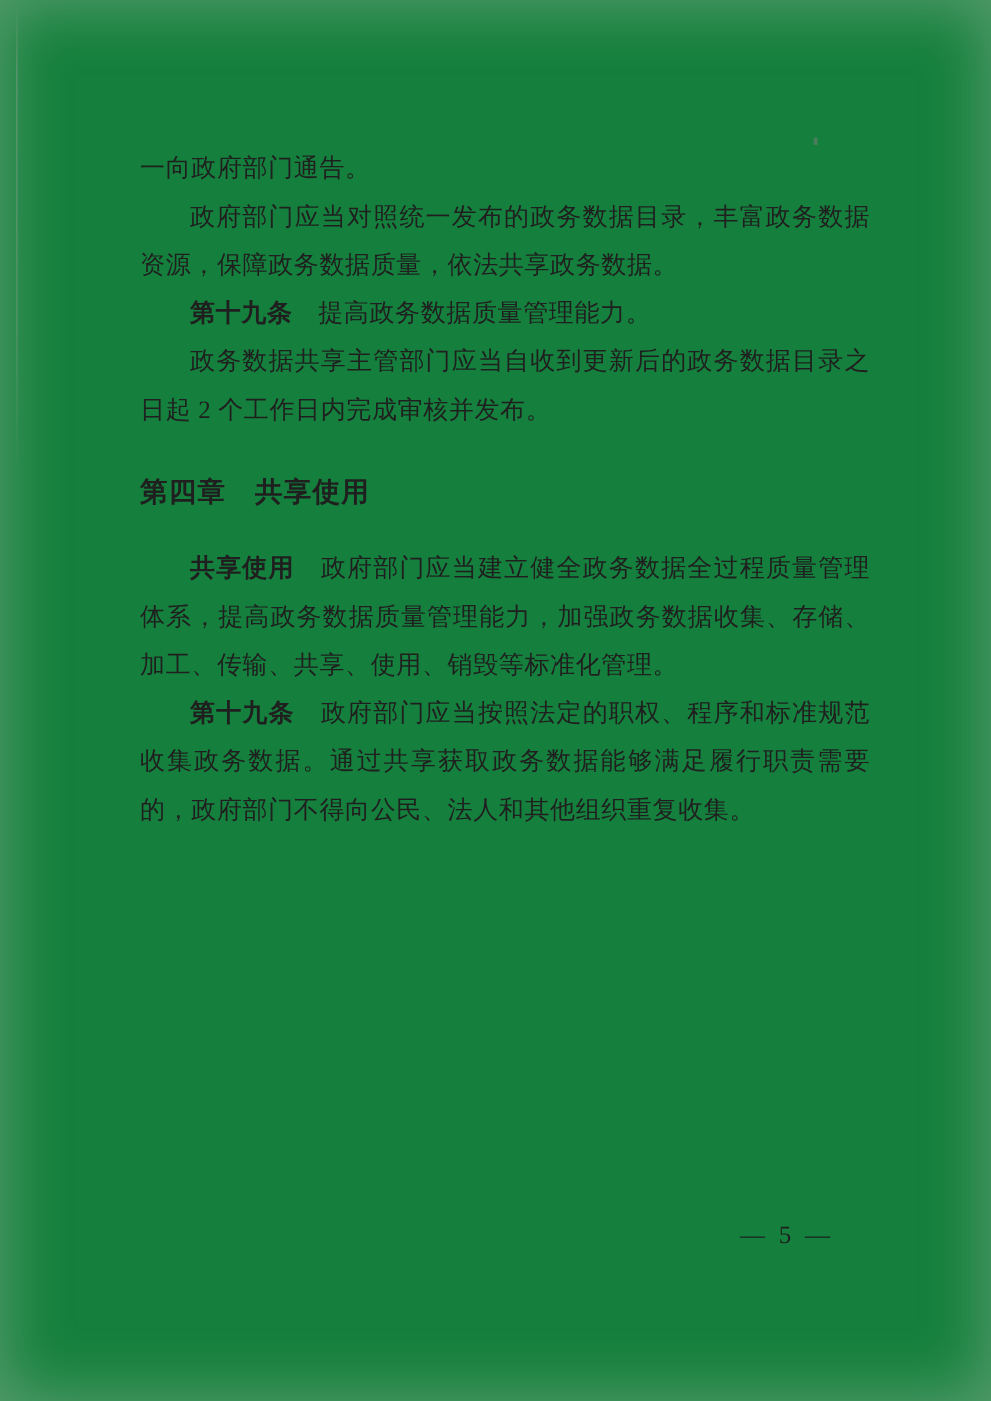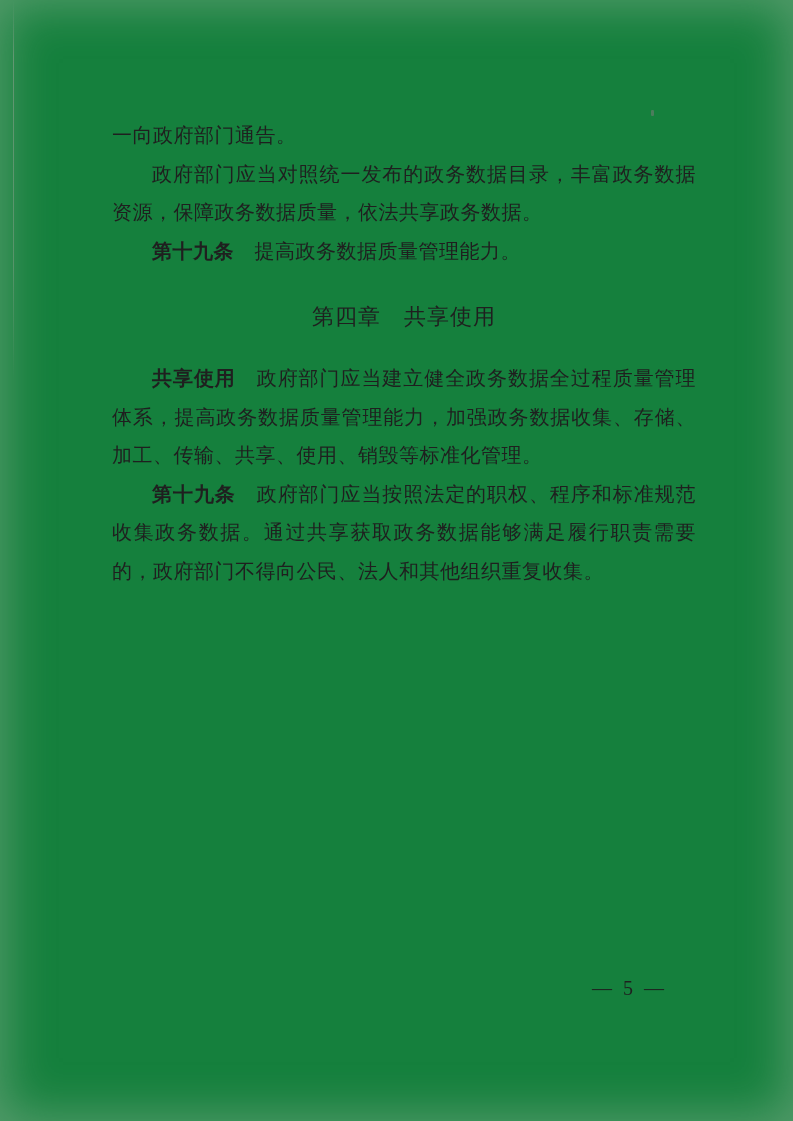--- a/index.html
+++ b/index.html
@@ -60,23 +60,23 @@
   }
   .para.ind {
     text-indent: 2em;
   }
   .lead {
     font-weight: bold;
   }
   .chapter {
     margin: 26px 0 21px 0;
     font-size: 22px;
-    font-weight: normal;
+    font-weight: bold;
     line-height: 42px;
-    text-align: center;
+    text-align: left;
     letter-spacing: 1px;
   }
   .page-number {
     position: absolute;
     top: 973px;
     right: 126px;
     font-size: 20px;
     line-height: 30px;
     letter-spacing: 3px;
     color: #1f1f1f;
@@ -93,20 +93,21 @@
 
   <main class="doc-body">
 
     <p class="para">一向政府部门通告。</p>
 
     <p class="para ind">政府部门应当对照统一发布的政务数据目录，丰富政务数据资源，保障政务数据质量，依法共享政务数据。</p>
 
     <p class="para ind"><b class="lead">第十九条</b><span>　提高政务数据质量管理能力。</span></p>
 
 
+    <p class="para ind">政务数据共享主管部门应当自收到更新后的政务数据目录之日起 2 个工作日内完成审核并发布。</p>
 
     <h2 class="chapter">第四章　共享使用</h2>
 
     <p class="para ind"><b class="lead">共享使用</b><span>　政府部门应当建立健全政务数据全过程质量管理体系，提高政务数据质量管理能力，加强政务数据收集、存储、加工、传输、共享、使用、销毁等标准化管理。</span></p>
 
     <p class="para ind"><b class="lead">第十九条</b><span>　政府部门应当按照法定的职权、程序和标准规范收集政务数据。通过共享获取政务数据能够满足履行职责需要的，政府部门不得向公民、法人和其他组织重复收集。</span></p>
 
 
   </main>
 

